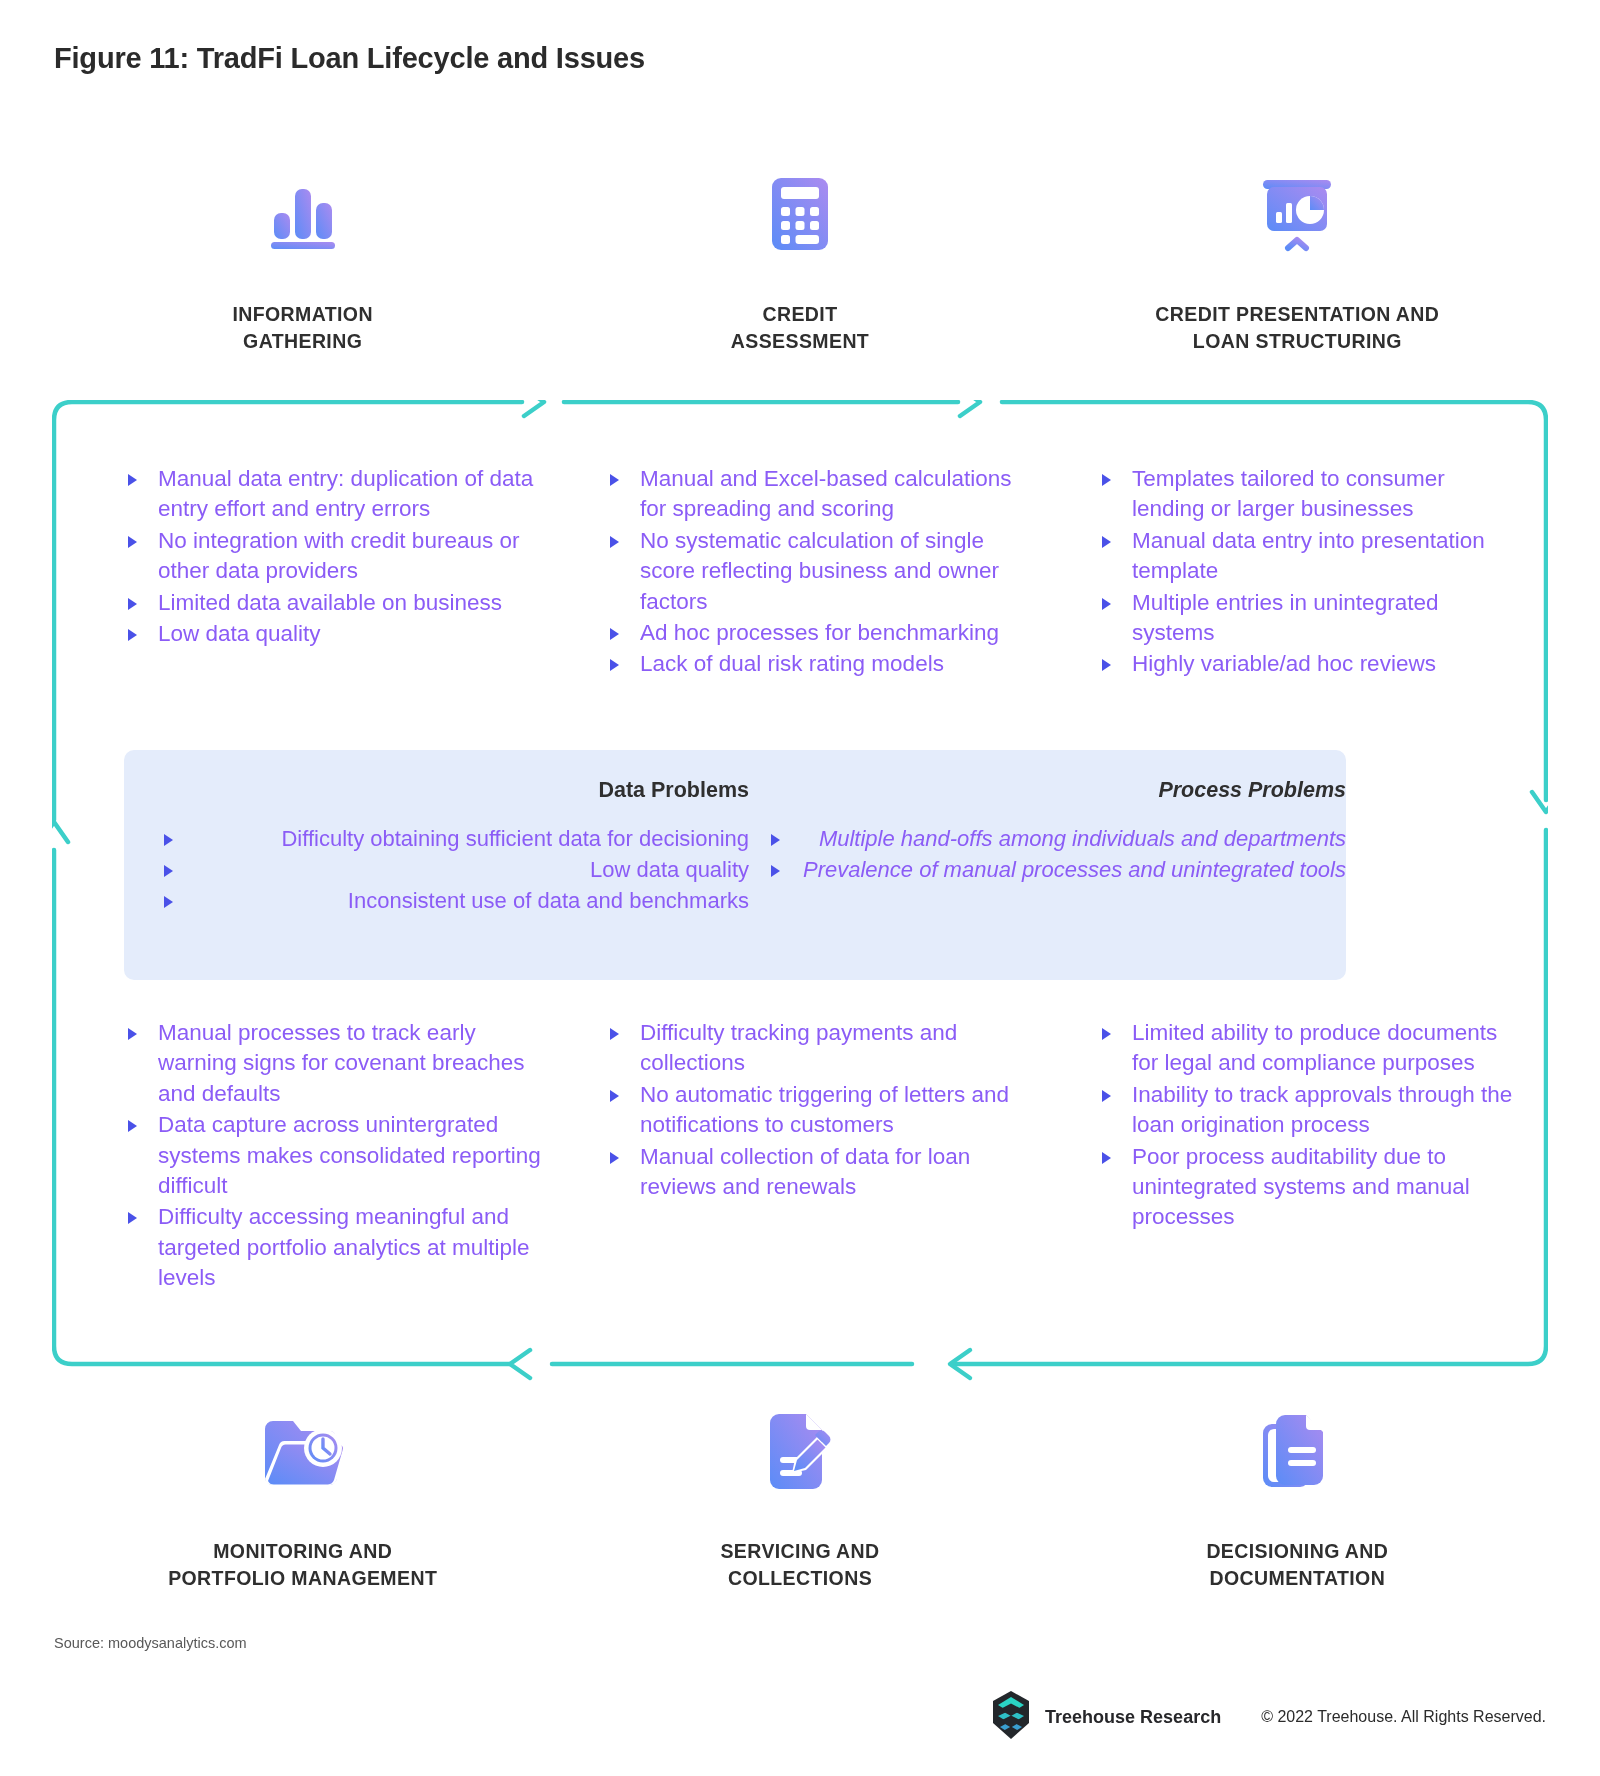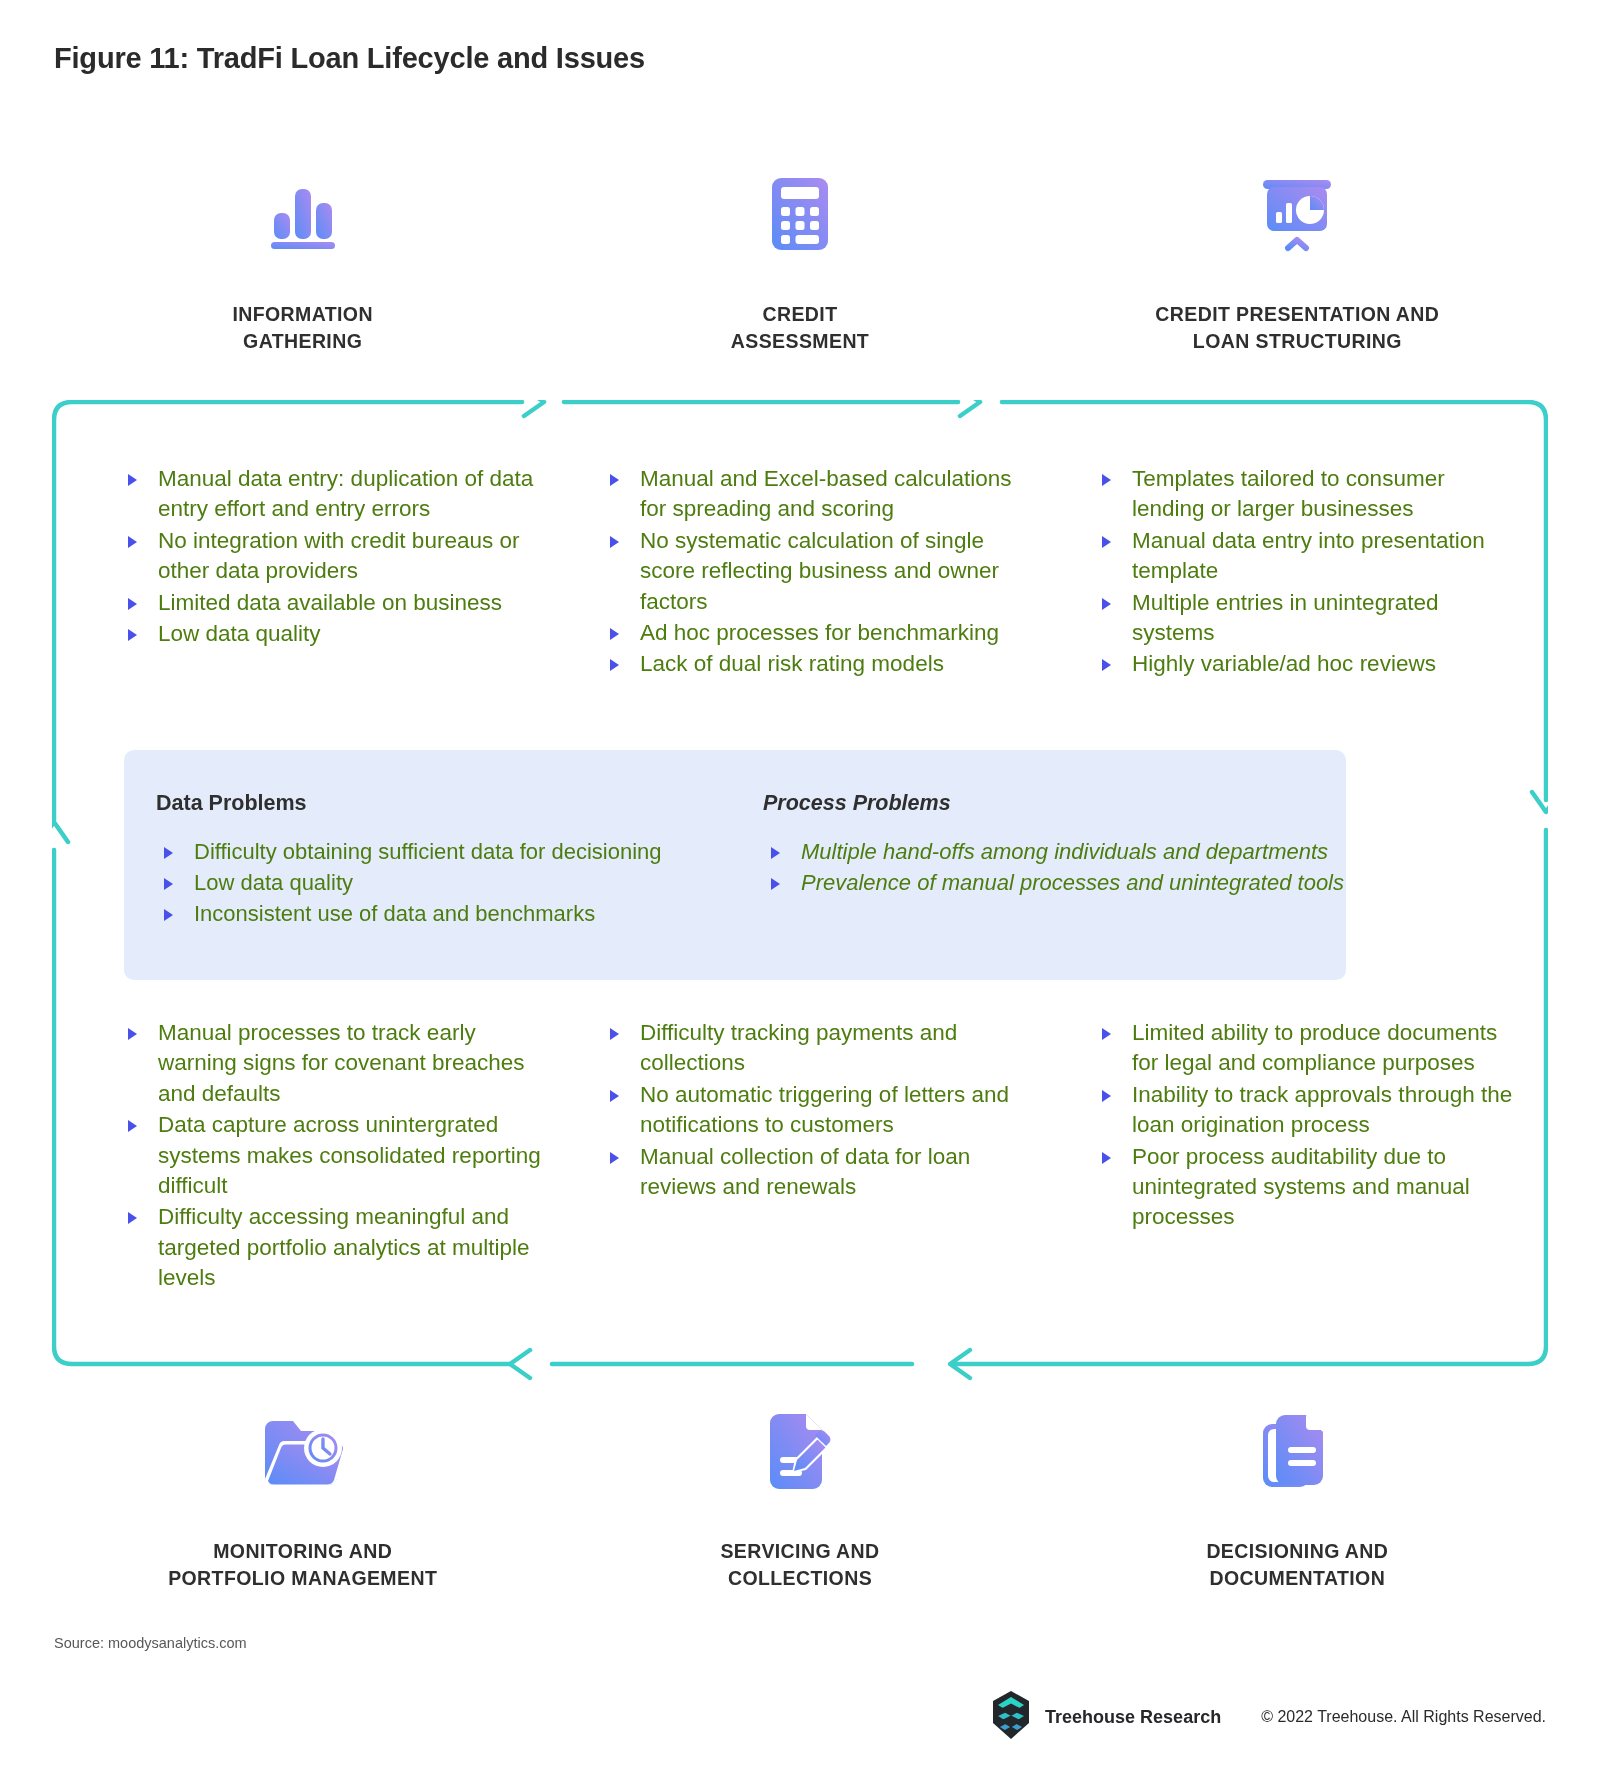--- a/index.html
+++ b/index.html
@@ -95,21 +95,21 @@
   .col.c1 { padding-left: 66px; padding-right: 8px; }
   .col.c2 { padding-left: 52px; padding-right: 8px; }
   .col.c3 { padding-left: 62px; padding-right: 30px; }
 
   ul.bullets { list-style: none; }
   ul.bullets li {
     position: relative;
     padding-left: 38px;
     font-size: 22.5px;
     line-height: 1.35;
-    color: #4d7c0f;
+    color: #8b5cf6;
     margin-bottom: 1px;
   }
   ul.bullets li::before {
     content: "";
     position: absolute;
     left: 8px;
     top: 10px;
     width: 0; height: 0;
     border-left: 9px solid #4a51e8;
     border-top: 6.5px solid transparent;
@@ -119,21 +119,22 @@
   
   .problems {
     position: absolute;
     left: 124px;
     top: 750px;
     width: 1222px;
     height: 230px;
     background: #e4ecfb;
     border-radius: 10px;
     display: flex;
-    padding: 41px 0 0 0;
+    padding: 28px 0 0 0;
+    text-align: right;
   }
   .prob-col { flex: 1 1 0; }
   .prob-col.p1 { padding-left: 32px; flex: 0 0 625px; }
   .prob-col.p2 { padding-left: 14px; font-style: italic; }
   .prob-title {
     font-size: 21.5px;
     font-weight: bold;
     color: #2f2f2f;
     margin-bottom: 20px;
   }

